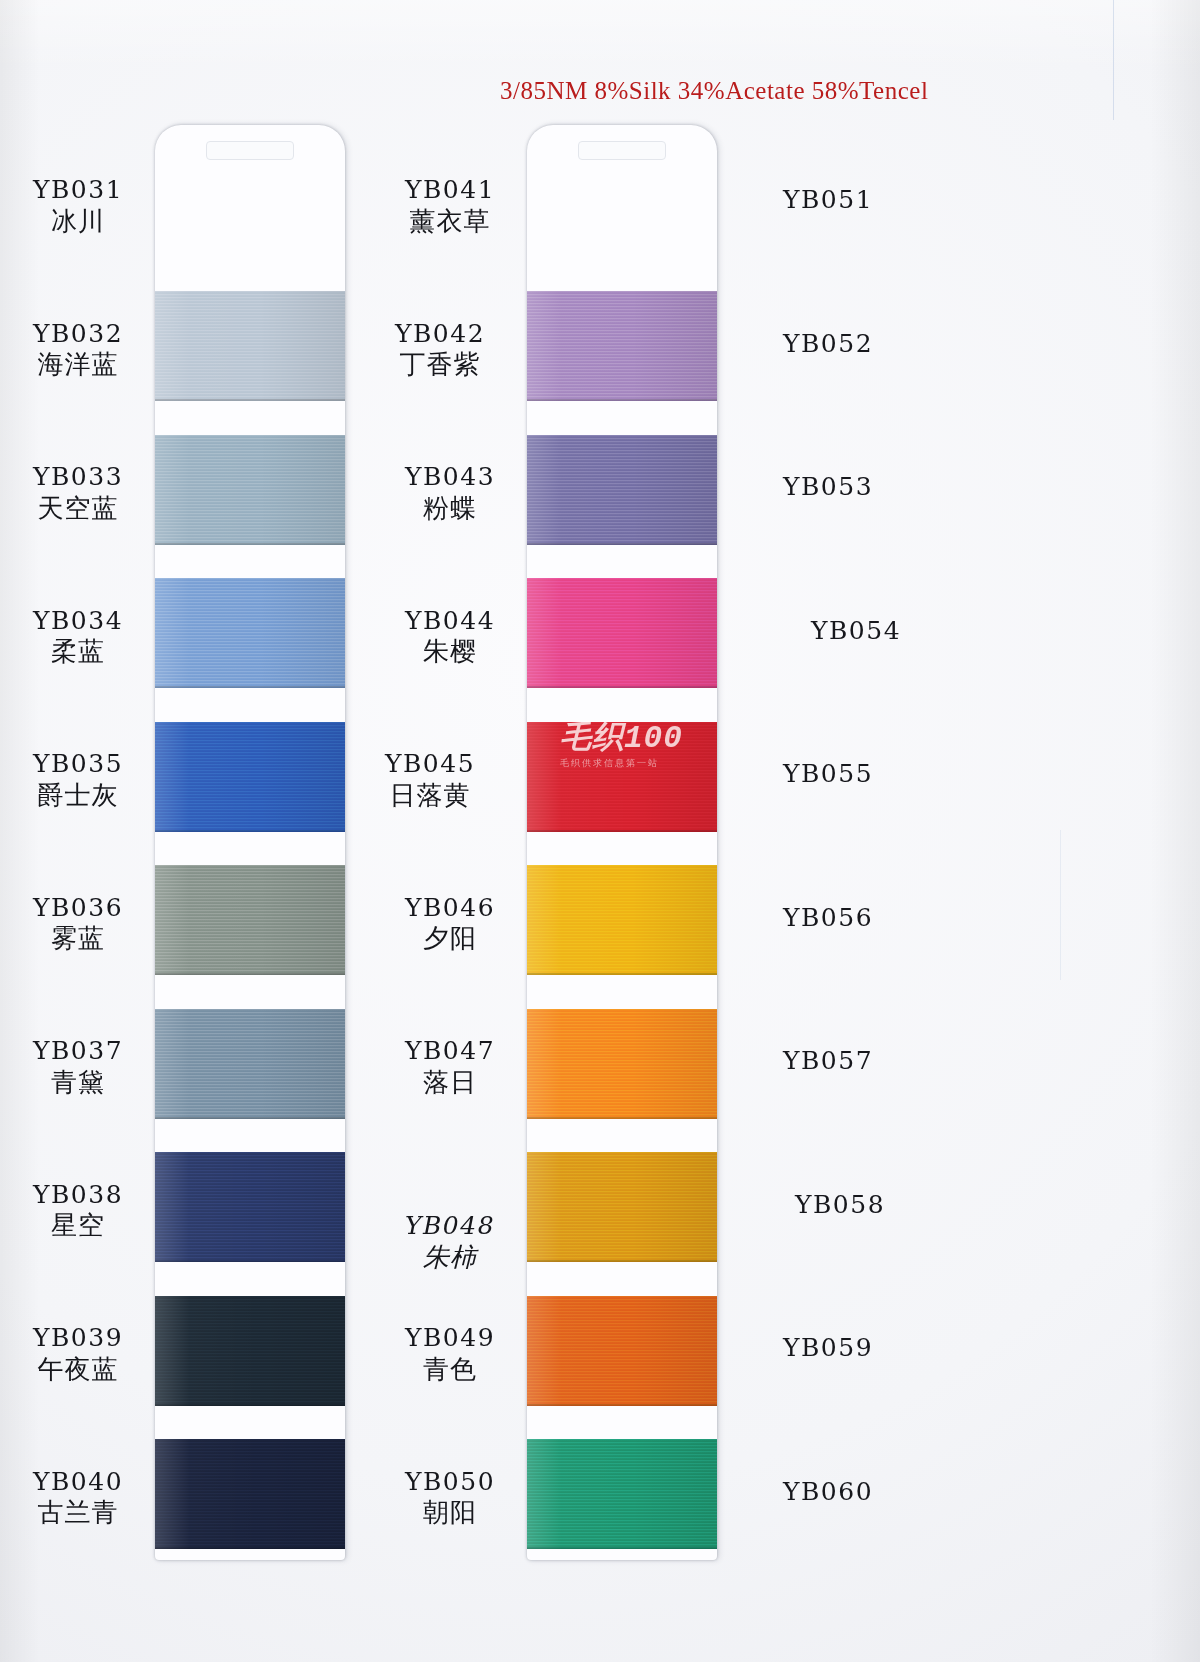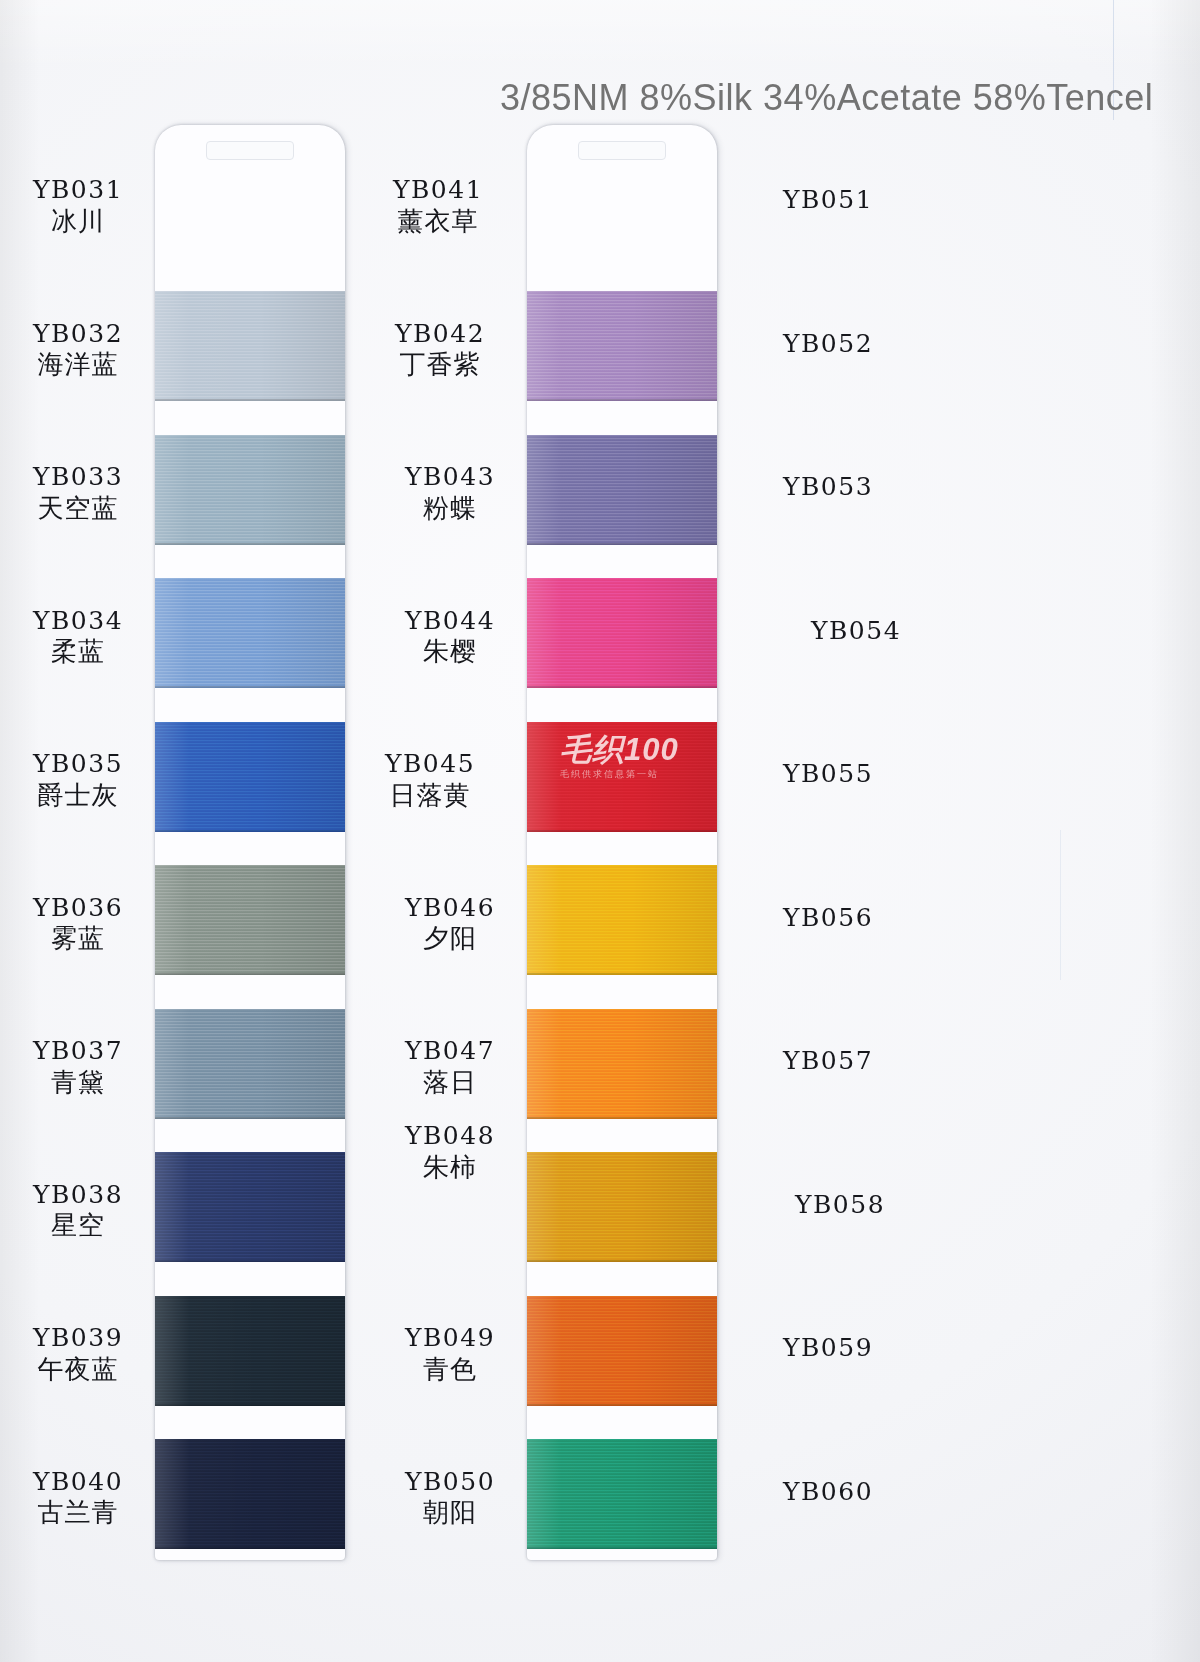--- a/index.html
+++ b/index.html
@@ -33,22 +33,22 @@
   
   #header{position:absolute;left:0;top:68px;width:1200px;height:56px;}
   #title-cn{
     position:absolute;left:200px;top:0;
     font-size:42px;letter-spacing:2px;color:#15161a;
     font-weight:700;
     font-family:"DejaVu Serif","Liberation Serif",serif;
   }
   #title-spec{
     position:absolute;left:500px;top:9px;
-    font-size:36px;letter-spacing:.5px;color:#737373;
-    font-family:Liberation Sans, sans-serif;
+    font-size:25px;letter-spacing:.5px;color:#b91c1c;
+    font-family:Liberation Serif, serif;
     white-space:nowrap;
   }
 
   
   .card{
     position:absolute;
     width:190px;
     background:#fdfdff;
     border-radius:26px 26px 4px 4px;
     box-shadow:0 0 3px rgba(60,70,90,.35), 2px 0 6px rgba(40,50,70,.13);
@@ -101,24 +101,24 @@
     line-height:1.3;
     white-space:nowrap;
   }
 
   
   #watermark{
     position:absolute;left:560px;top:723px;width:200px;height:46px;
     pointer-events:none;
   }
   #wm-main{
-    font-family:Liberation Sans, sans-serif;
+    font-family:Liberation Mono, monospace;
     font-size:31px;font-weight:700;font-style:italic;
     color:rgba(255,255,255,.78);
-    letter-spacing:1px;line-height:1;margin-top:11px;
+    letter-spacing:1px;line-height:1;
   }
   #wm-sub{
     font-size:9px;color:rgba(255,255,255,.55);
     letter-spacing:2px;margin-top:3px;
     font-family:"DejaVu Sans","Liberation Sans",sans-serif;
   }
 </style>
 </head>
 <body>
 
@@ -206,21 +206,21 @@
       <div class="swatch-top-edge" style="top: 848px; background: rgba(0, 0, 0, 0.18);"></div>
       <div class="swatch" style="top: 883.5px; height: 110px; background: rgb(246, 139, 31);"></div>
       <div class="swatch-top-edge" style="top: 991.5px; background: rgba(0, 0, 0, 0.18);"></div>
       <div class="swatch" style="top: 1027px; height: 110px; background: rgb(220, 154, 23);"></div>
       <div class="swatch-top-edge" style="top: 1135px; background: rgba(0, 0, 0, 0.18);"></div>
       <div class="swatch" style="top: 1170.5px; height: 110px; background: rgb(226, 100, 27);"></div>
       <div class="swatch-top-edge" style="top: 1278.5px; background: rgba(0, 0, 0, 0.18);"></div>
       <div class="swatch" style="top: 1314px; height: 110px; background: rgb(31, 152, 115);"></div>
       <div class="swatch-top-edge" style="top: 1422px; background: rgba(0, 0, 0, 0.18);"></div>
     </div>
-    <div class="label" style="left: 338px; top: 176px;">
+    <div class="label" style="left: 350px; top: 176px;">
       <div class="code">YB041</div>
       <div class="name">薰衣草</div>
     </div>
     <div class="label" style="left: 340px; top: 319.5px;">
       <div class="code">YB042</div>
       <div class="name">丁香紫</div>
     </div>
     <div class="label" style="left: 350px; top: 463px;">
       <div class="code">YB043</div>
       <div class="name">粉蝶</div>
@@ -234,21 +234,21 @@
       <div class="name">日落黄</div>
     </div>
     <div class="label" style="left: 350px; top: 893.5px;">
       <div class="code">YB046</div>
       <div class="name">夕阳</div>
     </div>
     <div class="label" style="left: 350px; top: 1037px;">
       <div class="code">YB047</div>
       <div class="name">落日</div>
     </div>
-    <div class="label" style="left: 350px; top: 1122px;">
+    <div class="label" style="left: 350px; top: 1212px; font-style: italic;">
       <div class="code">YB048</div>
       <div class="name">朱柿</div>
     </div>
     <div class="label" style="left: 350px; top: 1324px;">
       <div class="code">YB049</div>
       <div class="name">青色</div>
     </div>
     <div class="label" style="left: 350px; top: 1467.5px;">
       <div class="code">YB050</div>
       <div class="name">朝阳</div>

